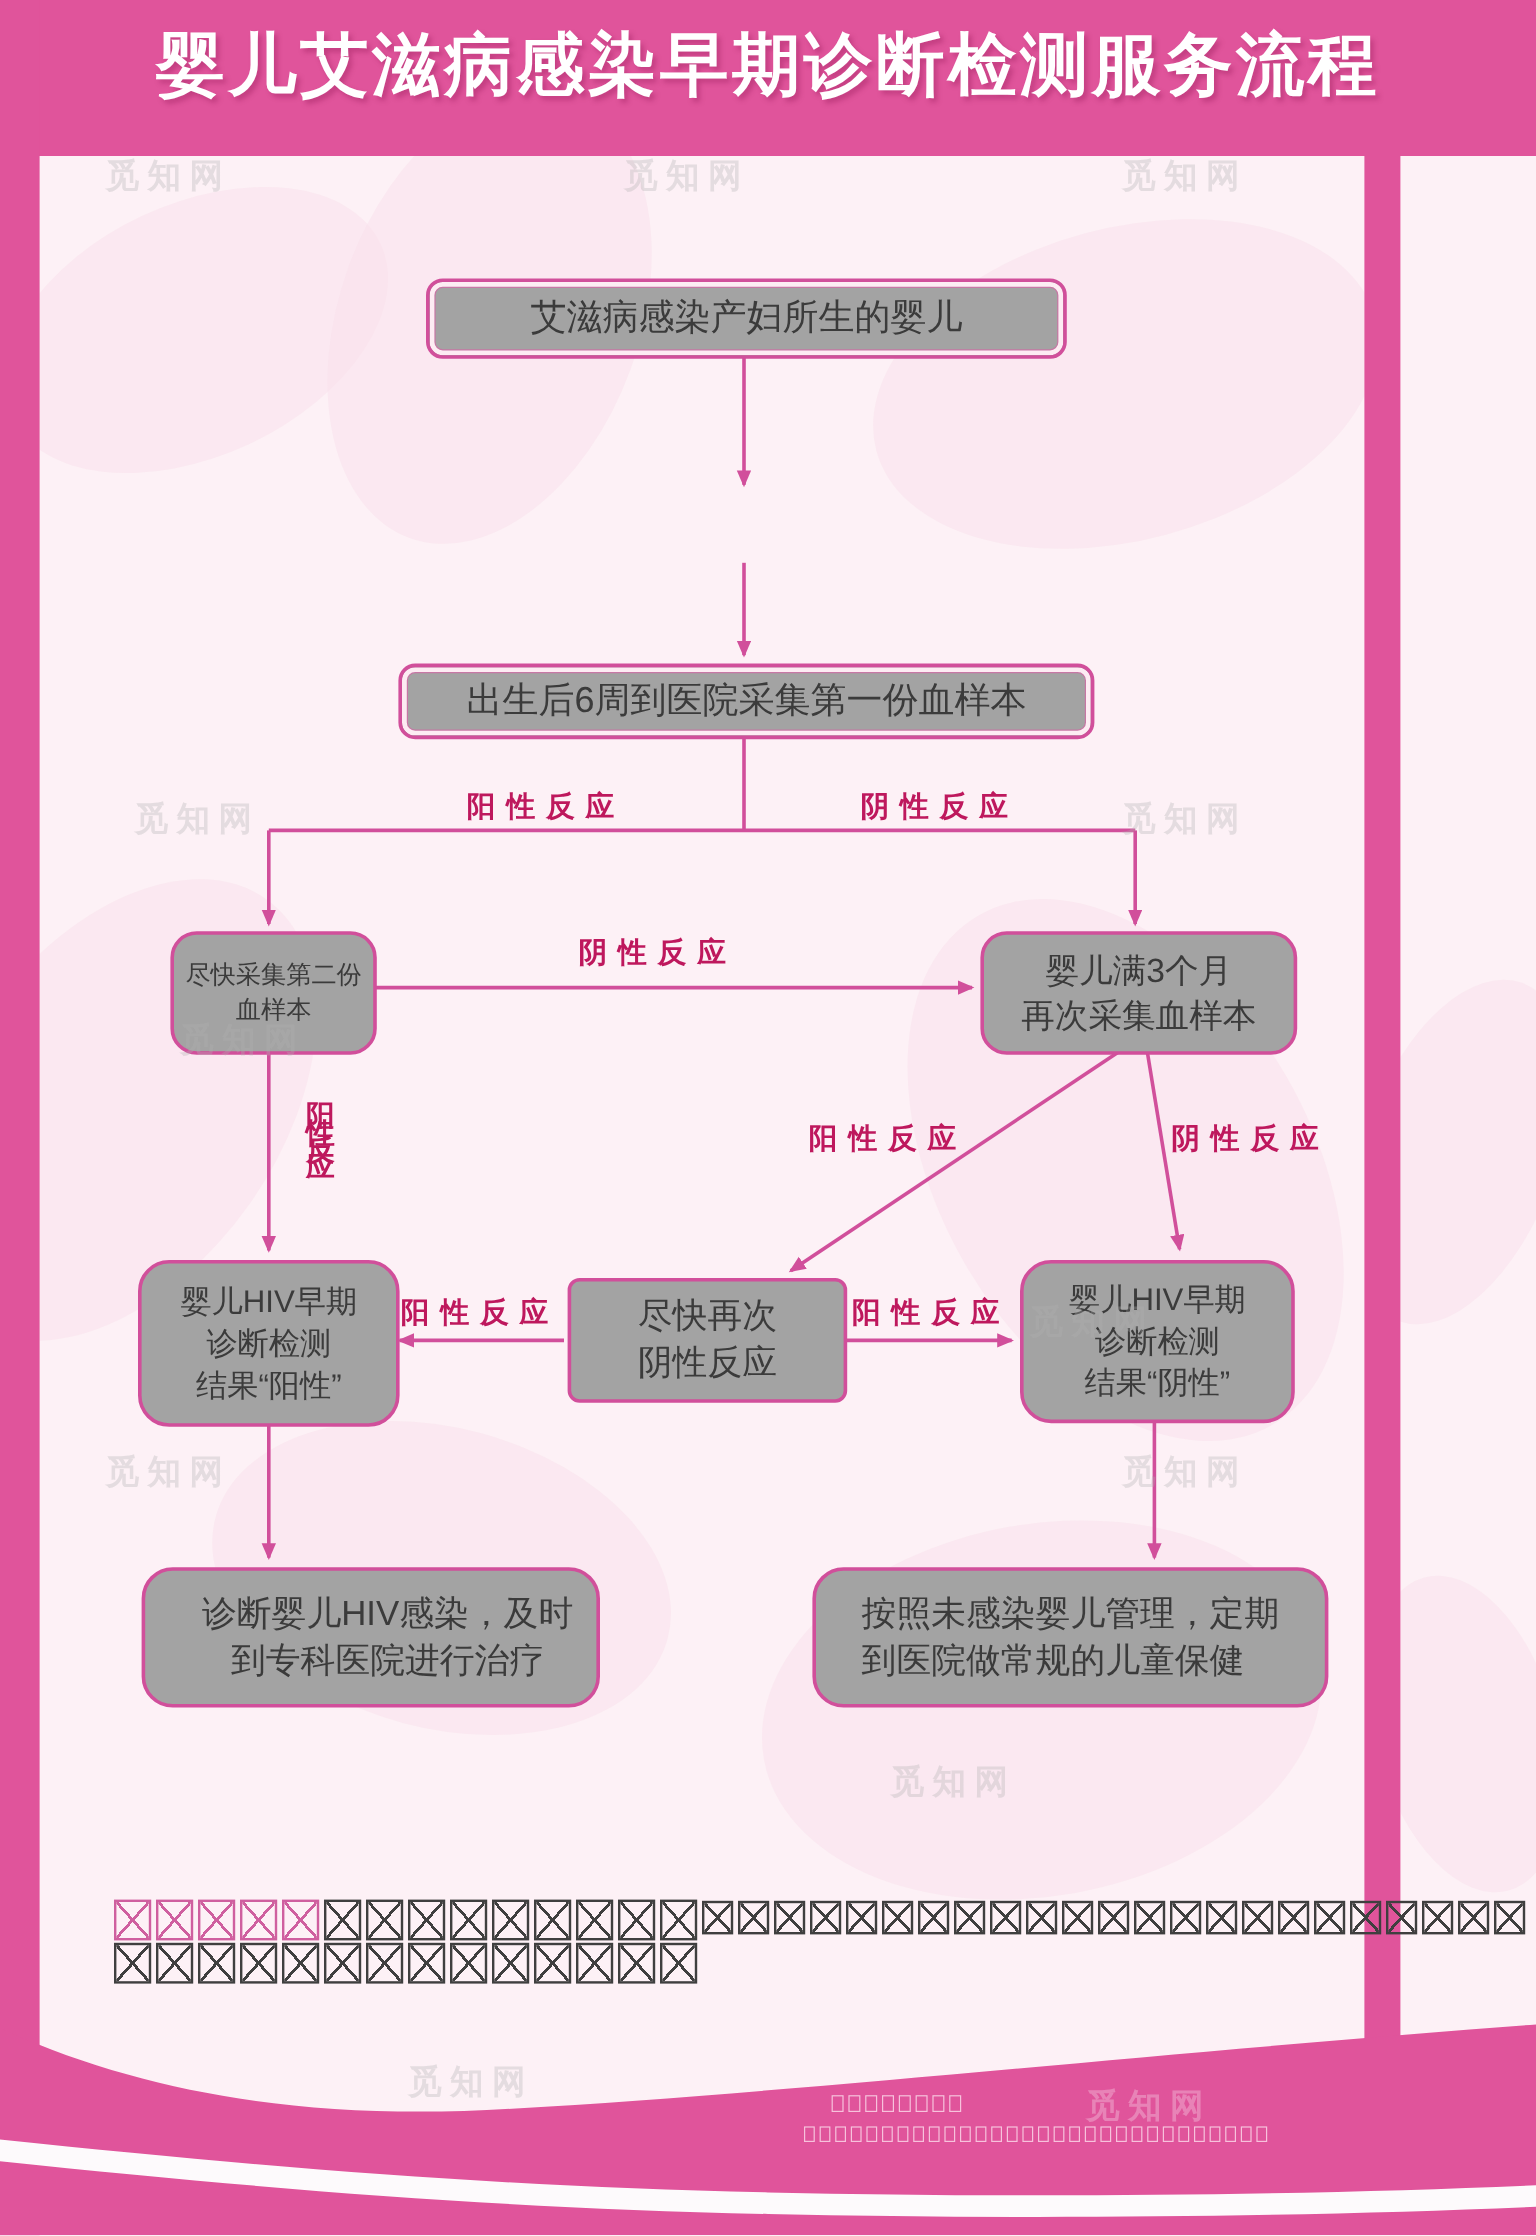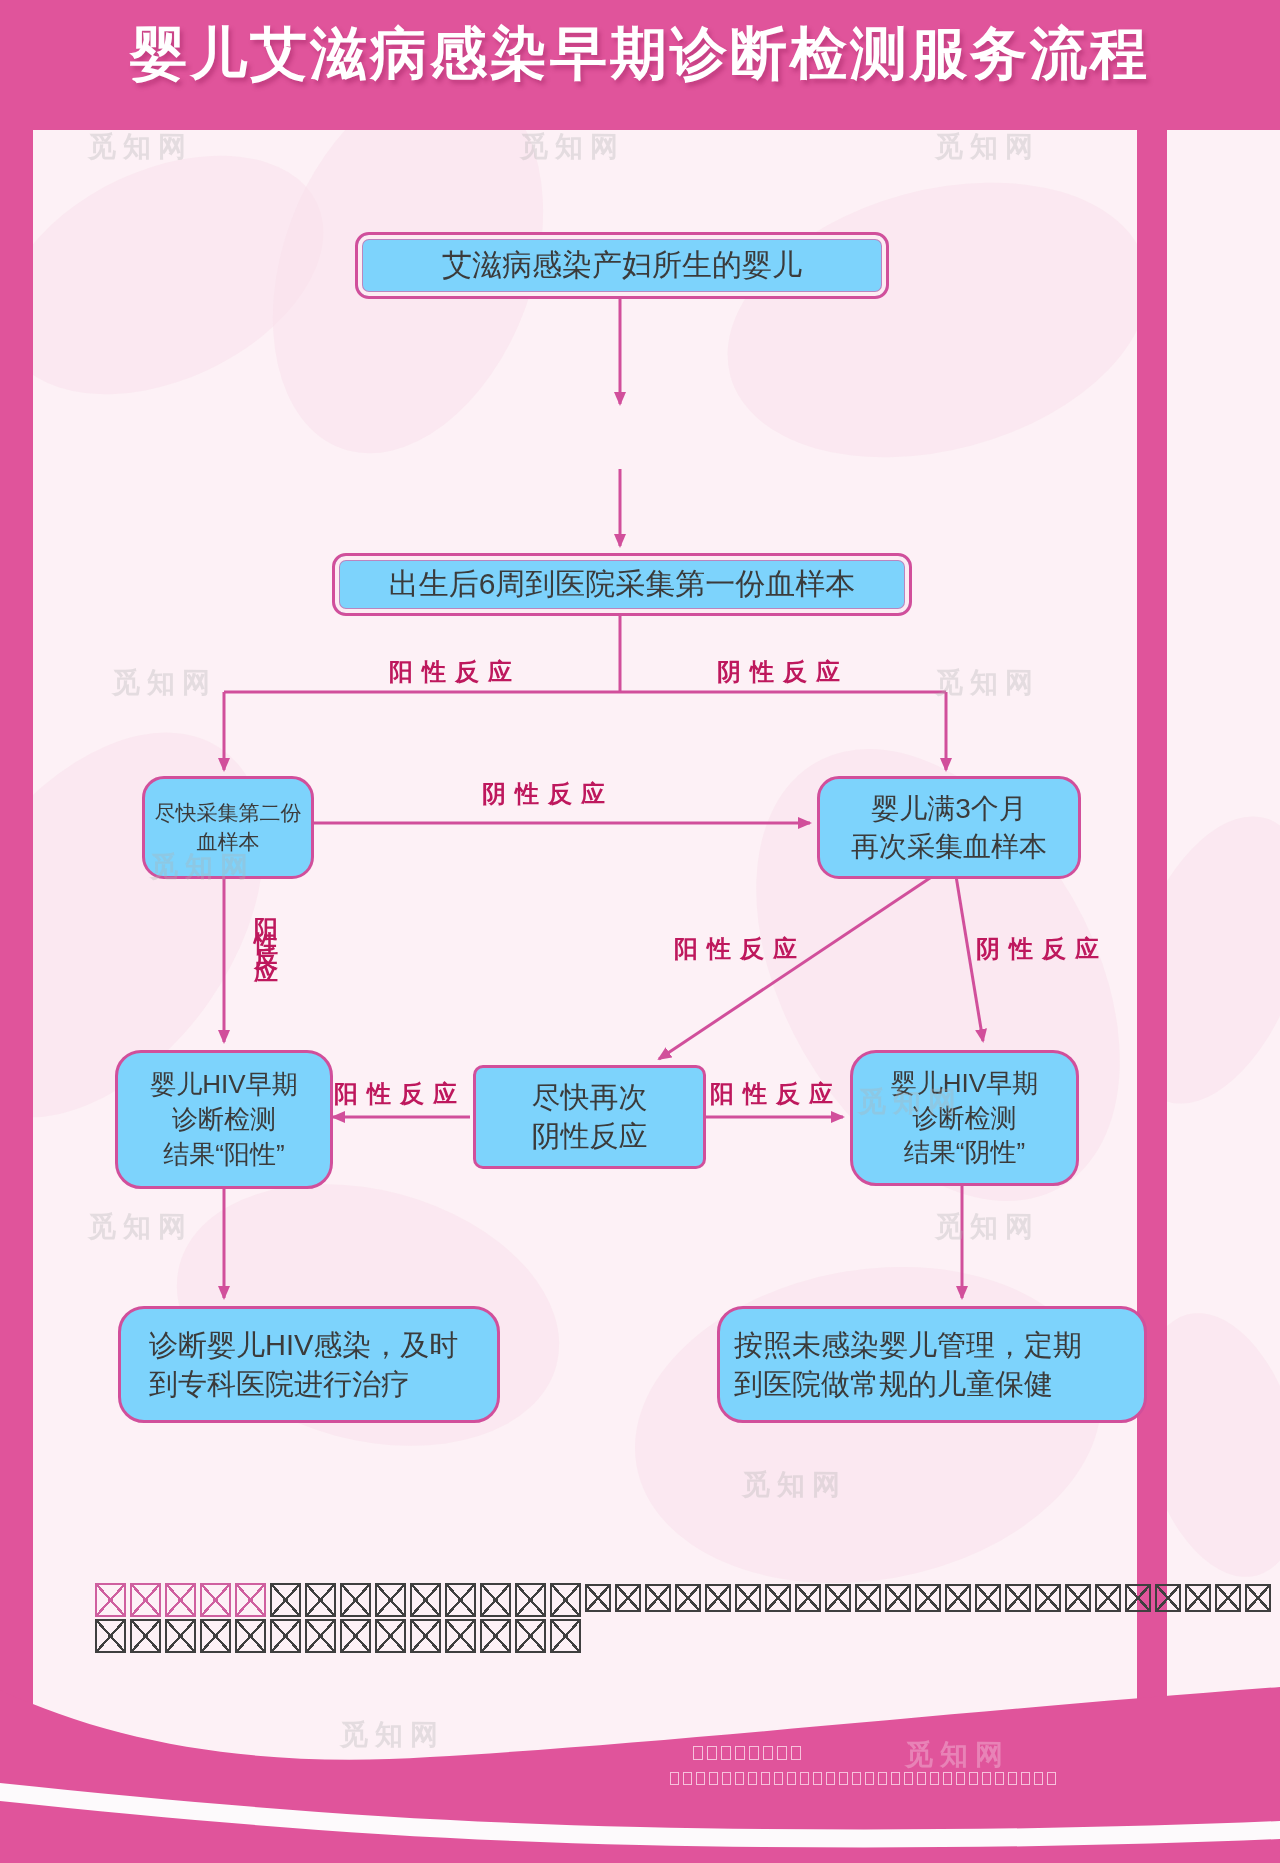--- a/index.html
+++ b/index.html
@@ -12,21 +12,21 @@
   .strip-right{position:absolute;left:1137px;top:130px;width:30px;height:1640px;z-index:1;}
   .title{position:absolute;left:0;top:16px;width:1280px;text-align:center;z-index:2;
          font-family:"Liberation Serif",serif;font-weight:700;font-size:57px;color:#ffffff;
          letter-spacing:3px;text-shadow:3px 4px 4px rgba(140,20,80,.35);}
   
   .flora{position:absolute;overflow:hidden;z-index:0;pointer-events:none;}
   .petal{position:absolute;background:#f9dfeb;opacity:.5;border-radius:50%;}
   
   svg.wires{position:absolute;left:0;top:0;z-index:3;}
   
-  .fbox{position:absolute;z-index:4;background:#7dd3fc;border:3px solid #d14f9b;border-radius:18px;
+  .fbox{position:absolute;z-index:4;background:#a3a3a3;border:3px solid #d14f9b;border-radius:18px;
         display:flex;flex-direction:column;align-items:center;justify-content:center;
         color:#3b3b3b;font-weight:500;line-height:1.34;text-align:center;}
   .fbox.dbl{border-radius:14px;box-shadow:inset 0 0 0 4px #fdecf3, inset 0 0 0 5px rgba(214,100,165,.7);}
   .fbox.left-text{align-items:flex-start;text-align:left;}
   
   .flabel{position:absolute;z-index:5;font-family:"Liberation Serif",serif;font-weight:700;
           font-size:24px;color:#be185d;letter-spacing:9px;white-space:nowrap;
           transform:translate(-50%,-50%);}
   .flabel.vert{writing-mode:vertical-rl;text-orientation:upright;letter-spacing:13px;
                transform:translateX(-50%);}
@@ -129,25 +129,25 @@
   <div class="fbox" style="left:115px;top:1050px;width:212px;height:133px;font-size:26px;border-radius:26px;">
     <div>婴儿HIV早期</div>
     <div>诊断检测</div>
     <div>结果“阳性”</div>
   </div>
   <div class="fbox" style="left:850px;top:1050px;width:223px;height:130px;font-size:26px;border-radius:26px;">
     <div>婴儿HIV早期</div>
     <div>诊断检测</div>
     <div>结果“阴性”</div>
   </div>
-  <div class="fbox left-text" style="left:118px;top:1306px;width:382px;height:117px;font-size:29px;border-radius:26px;padding-left:28px;box-sizing:border-box;">
+  <div class="fbox left-text" style="left:118px;top:1306px;width:382px;height:117px;font-size:29px;border-radius:26px;padding-left:28px;box-sizing:border-box;align-items:center;">
     <div>诊断婴儿HIV感染，及时</div>
     <div>到专科医院进行治疗</div>
   </div>
-  <div class="fbox left-text" style="left:677px;top:1306px;width:430px;height:117px;font-size:29px;border-radius:26px;padding-left:14px;box-sizing:border-box;margin-left:40px;">
+  <div class="fbox left-text" style="left:677px;top:1306px;width:430px;height:117px;font-size:29px;border-radius:26px;padding-left:38px;box-sizing:border-box;">
     <div>按照未感染婴儿管理，定期</div>
     <div>到医院做常规的儿童保健</div>
   </div>
 
   <div class="flabel" style="left:455px;top:672px;">阳性反应</div>
   <div class="flabel" style="left:783px;top:672px;">阴性反应</div>
   <div class="flabel" style="left:548px;top:794px;">阴性反应</div>
   <div class="flabel vert" style="left:266px;top:900px;">阳性反应</div>
   <div class="flabel" style="left:740px;top:949px;">阳性反应</div>
   <div class="flabel" style="left:1042px;top:949px;">阴性反应</div>

